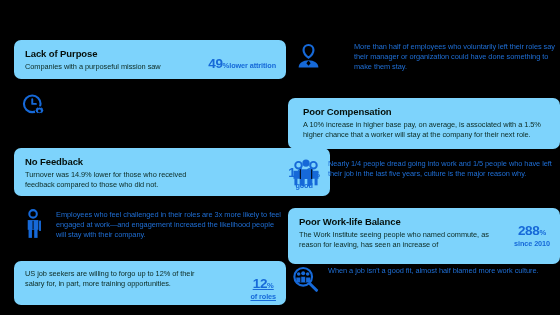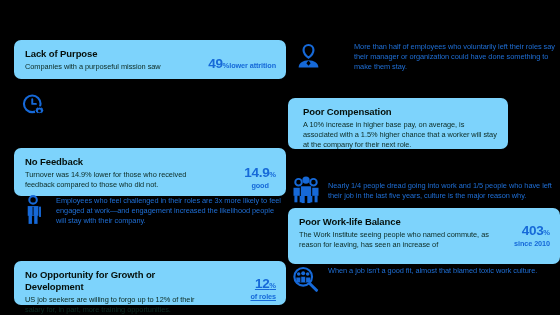--- a/index.html
+++ b/index.html
@@ -67,21 +67,20 @@
     flex: 0 0 auto;
     text-align: center;
     color: #1669D8;
     margin-left: 8px;
     padding-top: 3px;
     white-space: nowrap;
   }
   .stat-line {
     display: block;
     line-height: 12px;
-    text-align: right;
   }
   .stat-num {
     font-size: 13.5px;
     font-weight: bold;
     letter-spacing: -0.3px;
   }
   .stat-unit {
     font-size: 7.6px;
     font-weight: bold;
     letter-spacing: -0.1px;
@@ -147,50 +146,49 @@
         <svg width="28" height="28" viewBox="0 0 32 32" fill="none">
           <circle cx="14" cy="13.5" r="9.5" stroke="#1669D8" stroke-width="2.4"></circle>
           <path d="M14 8.2V13.6H18.2" stroke="#1669D8" stroke-width="2.2" stroke-linecap="round" stroke-linejoin="round"></path>
           <circle cx="22.2" cy="21.6" r="5.2" fill="#000000"></circle>
           <path d="M22.2 17.6l1.15.55 1.1-.7.62 1.16 1.27.14-.34 1.23.86.95-.86.95.34 1.23-1.27.14-.62 1.16-1.1-.7-1.15.55-1.15-.55-1.1.7-.62-1.16-1.27-.14.34-1.23-.86-.95.86-.95-.34-1.23 1.27-.14.62-1.16 1.1.7z" fill="#1669D8"></path>
           <circle cx="22.2" cy="21.6" r="1.7" fill="#000000"></circle>
         </svg>
       </div>
     </div>
 
-    <div class="card" style="left:0px; top:148px; width:272px; height:48px;">
+    <div class="card" style="left:0px; top:148px; width:316px; height:48px;">
       <div class="card-text" style="max-width:182px;">
         <p class="card-title">No Feedback</p>
         <p class="card-body">Turnover was 14.9% lower for those who received feedback compared to those who did not.</p>
       </div>
       <div class="card-stat" style="padding-top:10px;">
         <span class="stat-line">
           <span class="stat-num">14.9</span><span class="stat-unit">%</span>
         </span>
         <span class="stat-sub">good</span>
       </div>
     </div>
 
-    <div class="fact" style="left:4px; top:194px; width:268px;justify-content:space-between;">
+    <div class="fact" style="left:4px; top:208px; width:268px;justify-content:space-between;">
       <div class="fact-icon">
         <svg width="26" height="30" viewBox="0 0 26 32" fill="none">
           <circle cx="12" cy="5.2" r="4" stroke="#1669D8" stroke-width="2.2"></circle>
           <path d="M6.3 11.8h11.4v10.4H6.3z" fill="#1669D8"></path>
           <rect x="7.2" y="21.4" width="3.6" height="9.4" fill="#1669D8"></rect>
           <rect x="13.2" y="21.4" width="3.6" height="9.4" fill="#1669D8"></rect>
           <rect x="18.4" y="12.4" width="2" height="11" fill="#1669D8"></rect>
           <path d="M12 12.6v9" stroke="#000000" stroke-width="1"></path>
         </svg>
       </div>
       <div class="fact-body">Employees who feel challenged in their roles are 3x more likely to feel engaged at work—and engagement increased the likelihood people will stay with their company.</div>
     </div>
 
     <div class="card" style="left:0px; top:261px; width:272px; height:44px;">
       <div class="card-text" style="max-width:190px;">
-        <p class="card-title">No Opportunity for Growth or Development</p>
         <p class="card-body">US job seekers are willing to forgo up to 12% of their salary for, in part, more training opportunities.</p>
       </div>
       <div class="card-stat" style="padding-top:8px;text-decoration:underline;">
         <span class="stat-line">
           <span class="stat-num">12</span><span class="stat-unit">%</span>
         </span>
         <span class="stat-sub">of roles</span>
       </div>
     </div>
 
@@ -202,28 +200,28 @@
       <div class="fact-icon">
         <svg width="27" height="28" viewBox="0 0 28 30" fill="none">
           <path d="M14 3.2c3.1 0 5.3 2.4 5.3 5.4 0 3.4-3 6.6-5.3 8.2-2.3-1.6-5.3-4.8-5.3-8.2 0-3 2.2-5.4 5.3-5.4z" stroke="#1669D8" stroke-width="2.3"></path>
           <path d="M3.4 27.4c0-4.6 4.7-7.8 10.6-7.8s10.6 3.2 10.6 7.8z" fill="#1669D8"></path>
           <path d="M14 19.8l-2.3 3 2.3 2.6 2.3-2.6z" fill="#000000"></path>
         </svg>
       </div>
       <div class="fact-body">More than half of employees who voluntarily left their roles say their manager or organization could have done something to make them stay.</div>
     </div>
 
-    <div class="card" style="left:0px; top:98px; width:220px; height:51px;padding-left:15px;">
+    <div class="card" style="left:0px; top:98px; width:272px; height:51px;padding-left:15px;">
       <div class="card-text">
         <p class="card-title">Poor Compensation</p>
         <p class="card-body">A 10% increase in higher base pay, on average, is associated with a 1.5% higher chance that a worker will stay at the company for their next role.</p>
       </div>
     </div>
 
-    <div class="fact" style="left:2px; top:174px; width:270px;align-items:center;">
+    <div class="fact" style="left:2px; top:157px; width:270px;">
       <div class="fact-icon">
         <svg width="32" height="28" viewBox="0 0 34 30" fill="none">
           <circle cx="9" cy="6.6" r="3.5" stroke="#1669D8" stroke-width="2.1"></circle>
           <path d="M3.6 12.6h10.8v8.6H3.6z" fill="#1669D8"></path>
           <rect x="4.6" y="20.6" width="3.2" height="7.6" fill="#1669D8"></rect>
           <rect x="10.2" y="20.6" width="3.2" height="7.6" fill="#1669D8"></rect>
           <circle cx="25" cy="6.6" r="3.5" stroke="#1669D8" stroke-width="2.1"></circle>
           <path d="M19.6 12.6h10.8v8.6H19.6z" fill="#1669D8"></path>
           <rect x="20.6" y="20.6" width="3.2" height="7.6" fill="#1669D8"></rect>
           <rect x="26.2" y="20.6" width="3.2" height="7.6" fill="#1669D8"></rect>
@@ -237,36 +235,36 @@
       <div class="fact-body">Nearly 1/4 people dread going into work and 1/5 people who have left their job in the last five years, culture is the major reason why.</div>
     </div>
 
     <div class="card" style="left:0px; top:208px; width:272px; height:56px;">
       <div class="card-text" style="max-width:190px;">
         <p class="card-title">Poor Work-life Balance</p>
         <p class="card-body">The Work Institute seeing people who named commute, as reason for leaving, has seen an increase of</p>
       </div>
       <div class="card-stat" style="padding-top:8px;">
         <span class="stat-line">
-          <span class="stat-num">403</span><span class="stat-unit">%</span>
+          <span class="stat-num">288</span><span class="stat-unit">%</span>
         </span>
         <span class="stat-sub">since 2010</span>
       </div>
     </div>
 
     <div class="fact" style="left:2px; top:264px; width:270px;">
       <div class="fact-icon">
         <svg width="30" height="30" viewBox="0 0 32 32" fill="none">
           <circle cx="13" cy="12.6" r="9.4" stroke="#1669D8" stroke-width="2.3"></circle>
           <circle cx="8.2" cy="9.6" r="1.9" fill="#1669D8"></circle>
           <circle cx="13" cy="8.8" r="2.1" fill="#1669D8"></circle>
           <circle cx="17.8" cy="9.6" r="1.9" fill="#1669D8"></circle>
           <path d="M5.6 13.4h5.2v5.2H5.6zM10.4 12.6h5.2v6H10.4zM15.2 13.4h5.2v5.2h-5.2z" fill="#1669D8"></path>
           <path d="M10.4 12.6v6M15.6 12.6v6" stroke="#000000" stroke-width="0.9"></path>
           <path d="M20.2 20l7 7" stroke="#1669D8" stroke-width="3.2" stroke-linecap="round"></path>
         </svg>
       </div>
-      <div class="fact-body">When a job isn't a good fit, almost that blamed toxic work culture.</div>
+      <div class="fact-body">When a job isn't a good fit, almost half blamed more work culture.</div>
     </div>
 
   </div>
 
 </div>
 
 </body></html>

